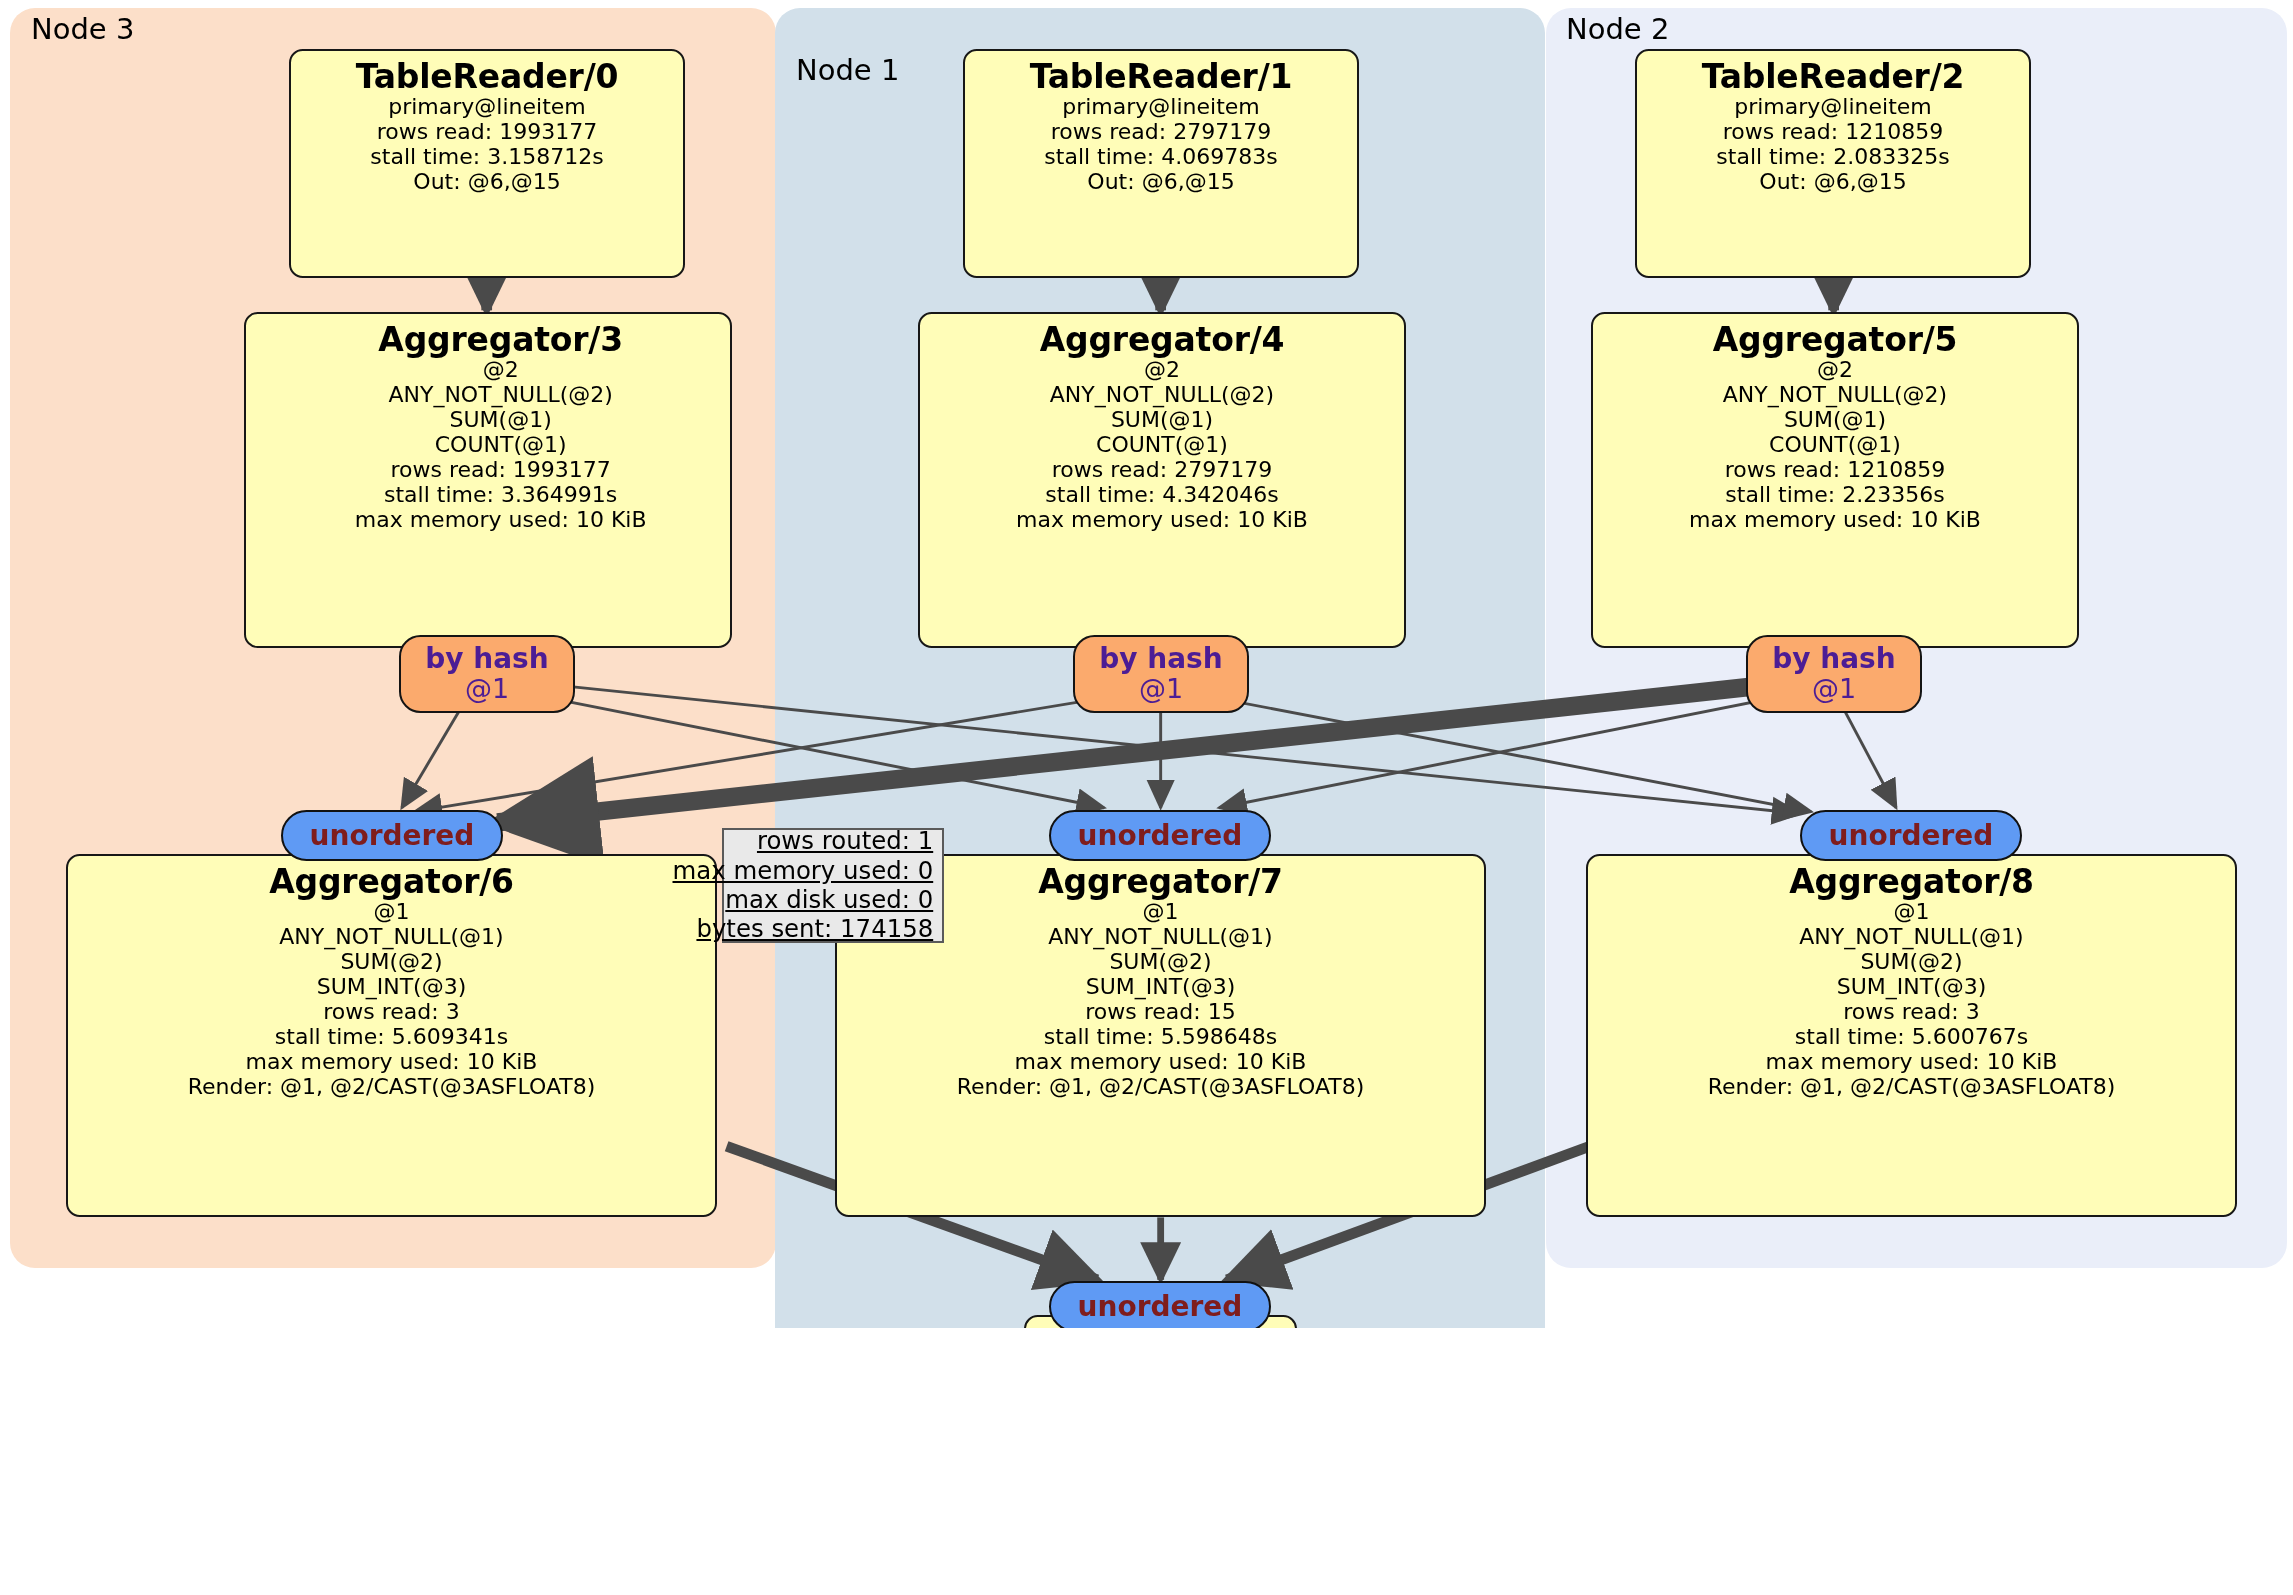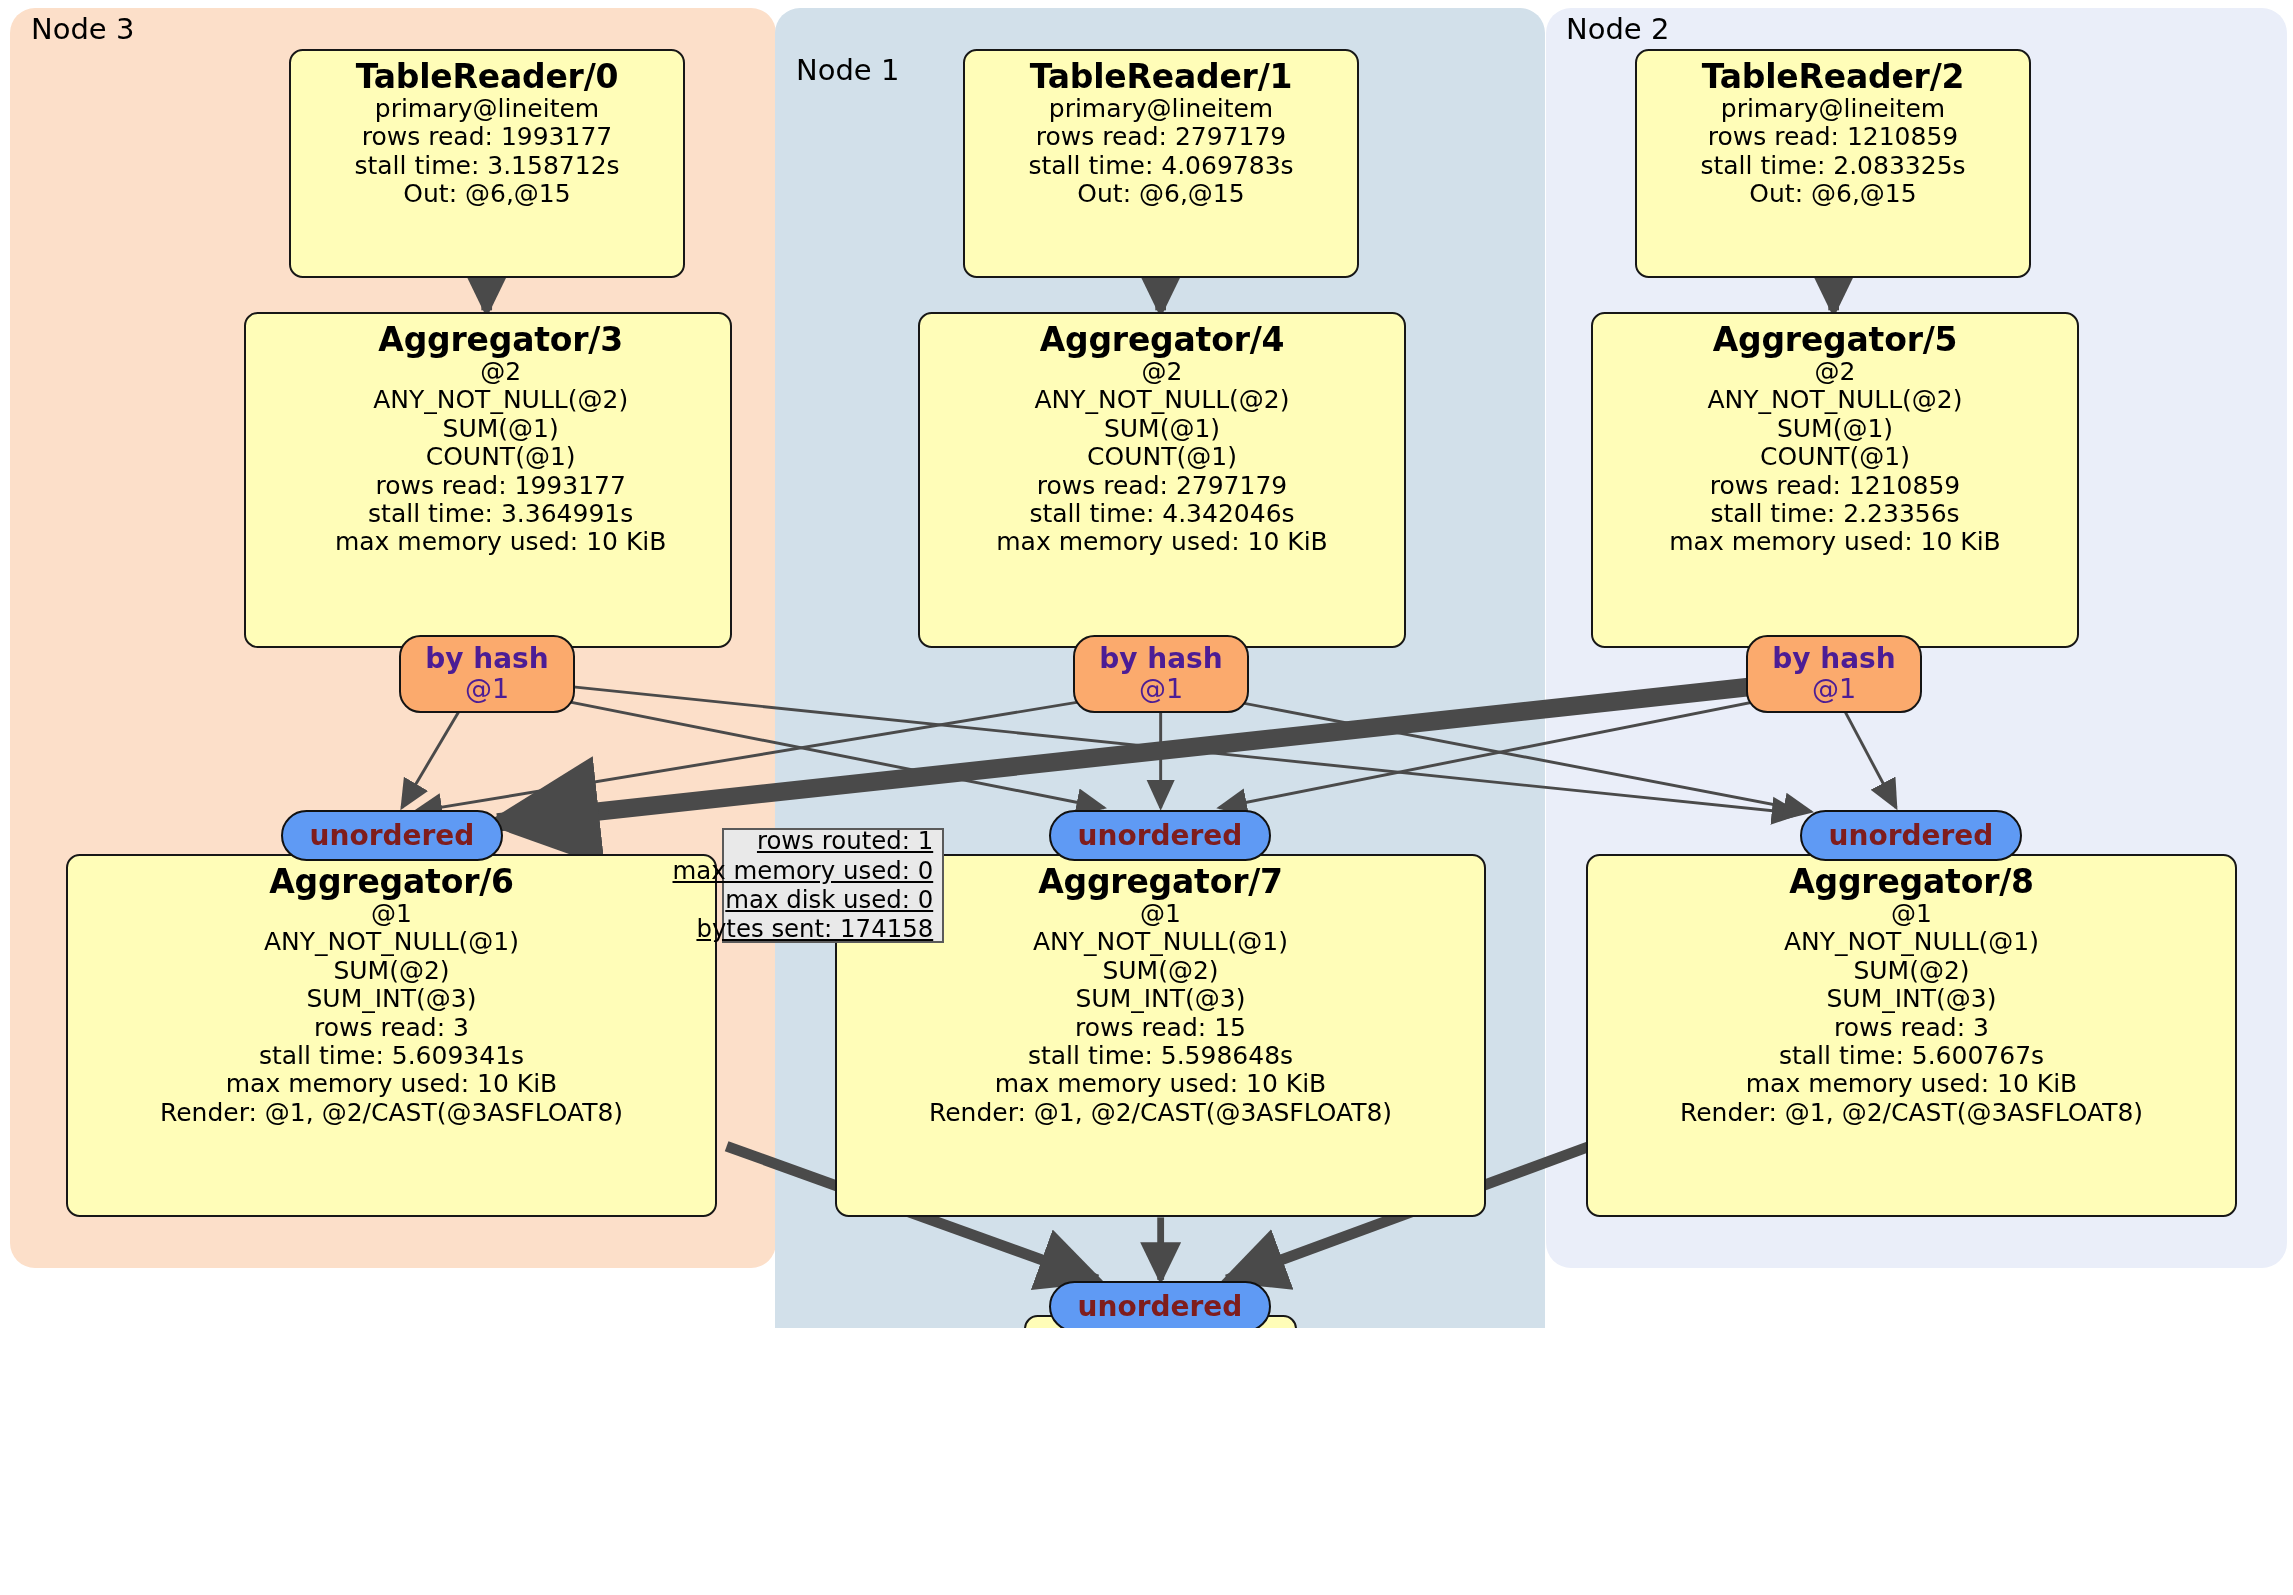--- a/index.html
+++ b/index.html
@@ -52,21 +52,21 @@
     color: #000000;
   }
   .op-title {
     font-size: 33px;
     font-weight: bold;
     line-height: 1.13;
     letter-spacing: -0.2px;
     white-space: nowrap;
   }
   .op-line {
-    font-size: 25px;
+    font-size: 22px;
     line-height: 1.135;
     white-space: nowrap;
   }
   .op-box.compact {
     padding: 3.9px 19.5px 6.8px 19.5px;
     justify-content: center;
   }
   
   .router {
     position: absolute;

